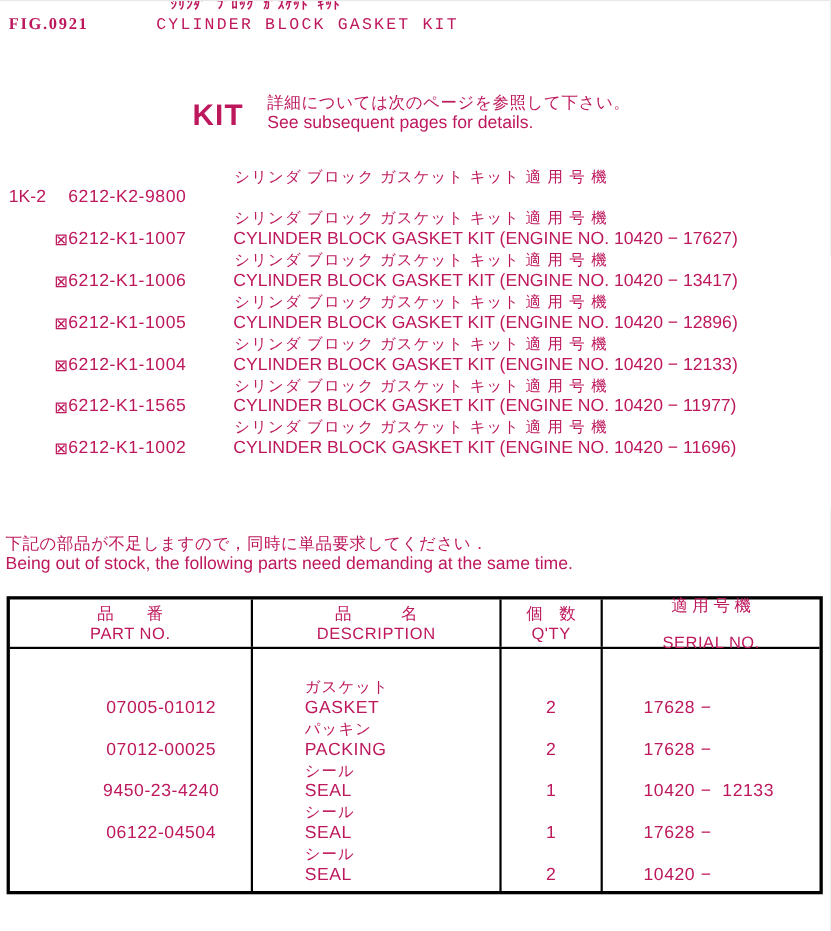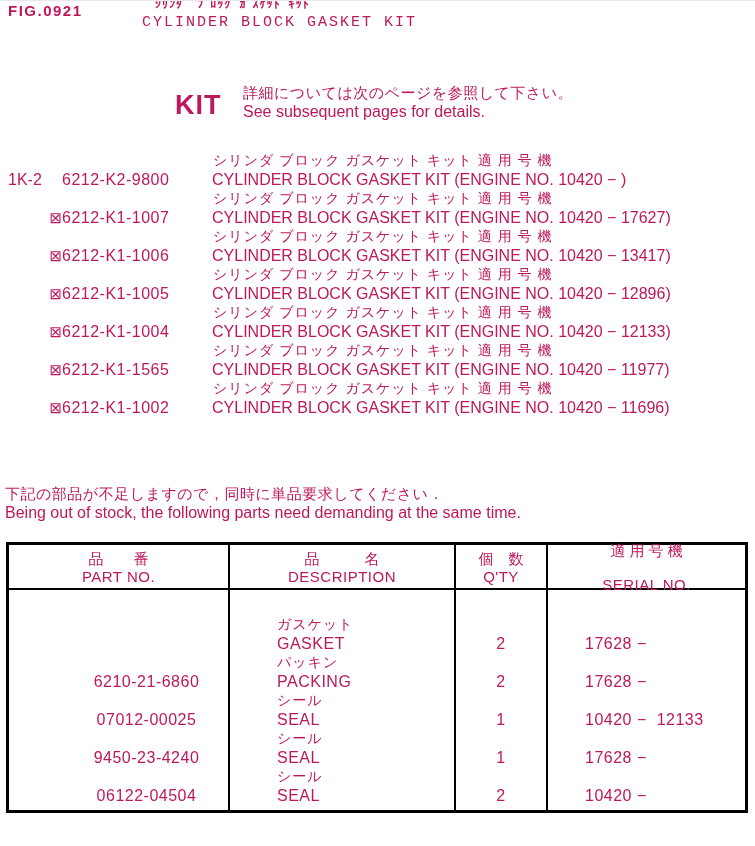--- a/index.html
+++ b/index.html
@@ -11,21 +11,21 @@
     background: #ffffff;
     color: #be185d;
     font-family: "Liberation Sans", "DejaVu Sans", sans-serif;
     overflow: hidden;
     margin: 1px auto;
   }
   .abs { position: absolute; white-space: pre; }
 
   
   .top-title-ja { left: 155px; top: -4px; font-size: 12px; font-family: "Liberation Mono", "DejaVu Sans Mono", monospace; font-weight: bold; letter-spacing: 1px; }
-  .fig-label   { left: 8px;  top: 1px; font-size: 15px; font-family: Liberation Sans, sans-serif; font-weight: bold; letter-spacing: 1.5px; }
+  .fig-label   { left: 8px;  top: 13px; font-size: 15px; font-family: Liberation Serif, serif; font-weight: bold; letter-spacing: 1.5px; }
   .top-title-en{ left: 142px; top: 13px; font-size: 15px; font-family: "Liberation Mono", "DejaVu Sans Mono", monospace; font-weight: normal; letter-spacing: 2px; }
 
   
   .kit-label   { left: 175px; top: 89px; font-size: 27px; font-weight: bold; letter-spacing: 1px; }
   .kit-note-ja { left: 243px; top: 83px; font-size: 15px; letter-spacing: 0.5px; }
   .kit-note-en { left: 243px; top: 102px; font-size: 16px; }
 
   
   .kit-list { position: absolute; left: 0; top: 151px; width: 755px; }
   .kit-item { position: relative; height: 38px; }
@@ -76,21 +76,20 @@
   <div class="abs kit-label">KIT</div>
   <div class="abs kit-note-ja">詳細については次のページを参照して下さい。</div>
   <div class="abs kit-note-en">See subsequent pages for details.</div>
 
   <div class="kit-list">
 
     <div class="kit-item">
       <span class="kat">シリンダ ブロック ガスケット キット 適 用 号 機</span>
       <span class="ref">1K-2</span>
       <span class="pnw"><span class="prefix"></span><span>6212-K2-9800</span></span>
-      <span class="eng">CYLINDER BLOCK GASKET KIT (ENGINE NO. 10420 − )</span>
     </div>
 
     <div class="kit-item">
       <span class="kat">シリンダ ブロック ガスケット キット 適 用 号 機</span>
       <span class="pnw"><span class="prefix">⊠</span><span>6212-K1-1007</span></span>
       <span class="eng">CYLINDER BLOCK GASKET KIT (ENGINE NO. 10420 − 17627)</span>
     </div>
 
     <div class="kit-item">
       <span class="kat">シリンダ ブロック ガスケット キット 適 用 号 機</span>
@@ -143,24 +142,21 @@
       </div>
       <div class="hcell col col-serial">
         <span class="h-ja">適 用 号 機</span>
         <span class="h-en">SERIAL NO.</span>
       </div>
     </div>
     <div class="tbody">
       <div class="bcell col col-part">
         <div class="t-entry">
             <div class="l1"></div>
-          </div>
-        <div class="t-entry">
-            <div class="l1"></div>
-            <div class="l2">6210-21-6860</div>
+            <div class="l2">07005-01012</div>
           </div>
         <div class="t-entry">
             <div class="l1"></div>
             <div class="l2">07012-00025</div>
           </div>
         <div class="t-entry">
             <div class="l1"></div>
             <div class="l2">9450-23-4240</div>
           </div>
         <div class="t-entry">

